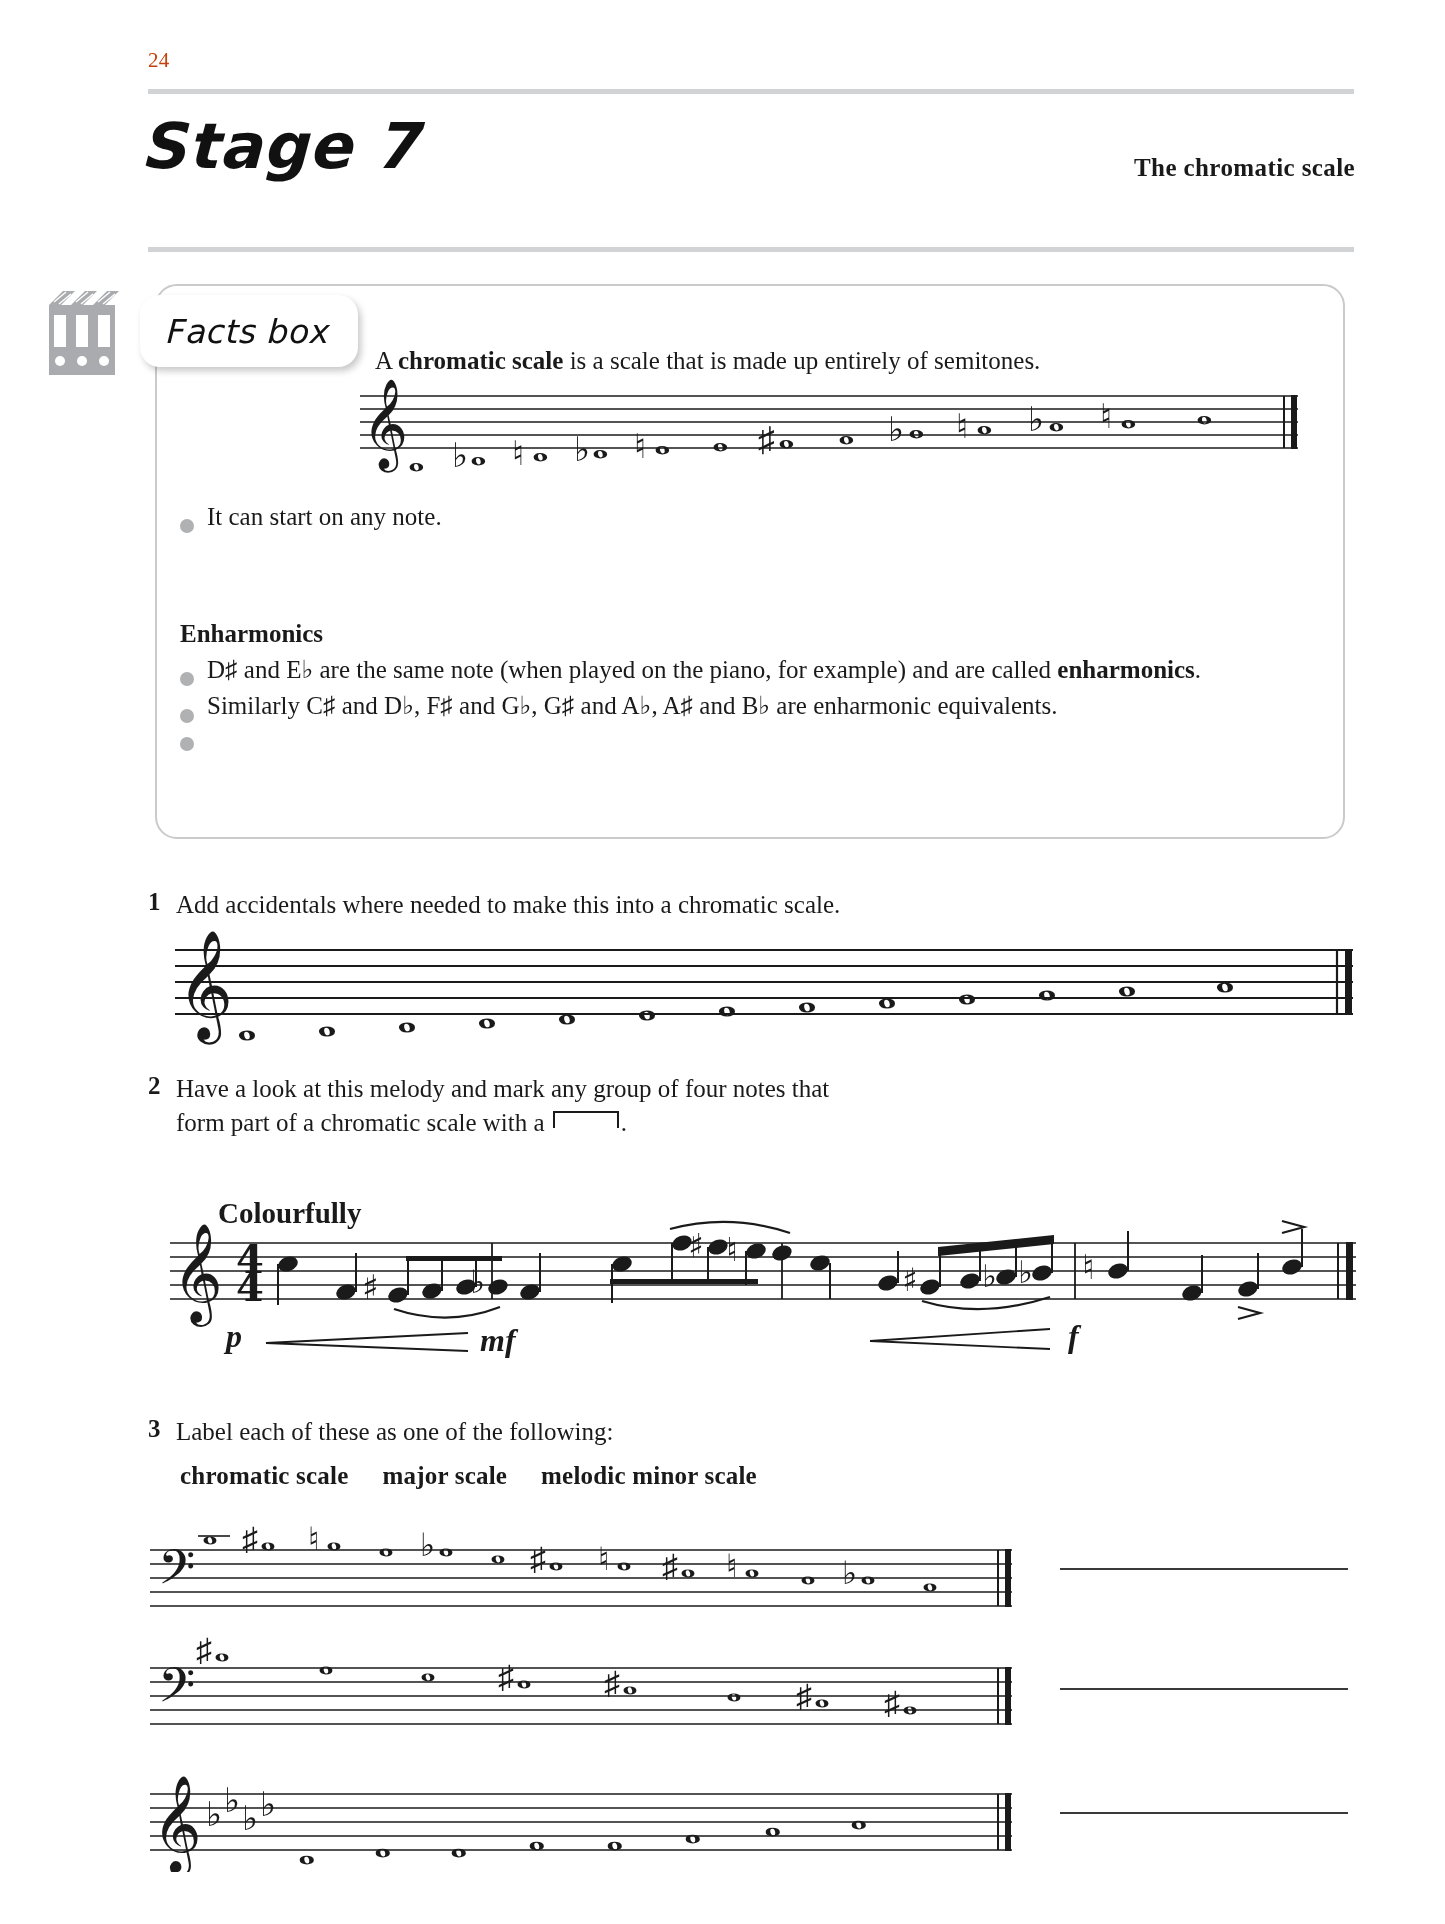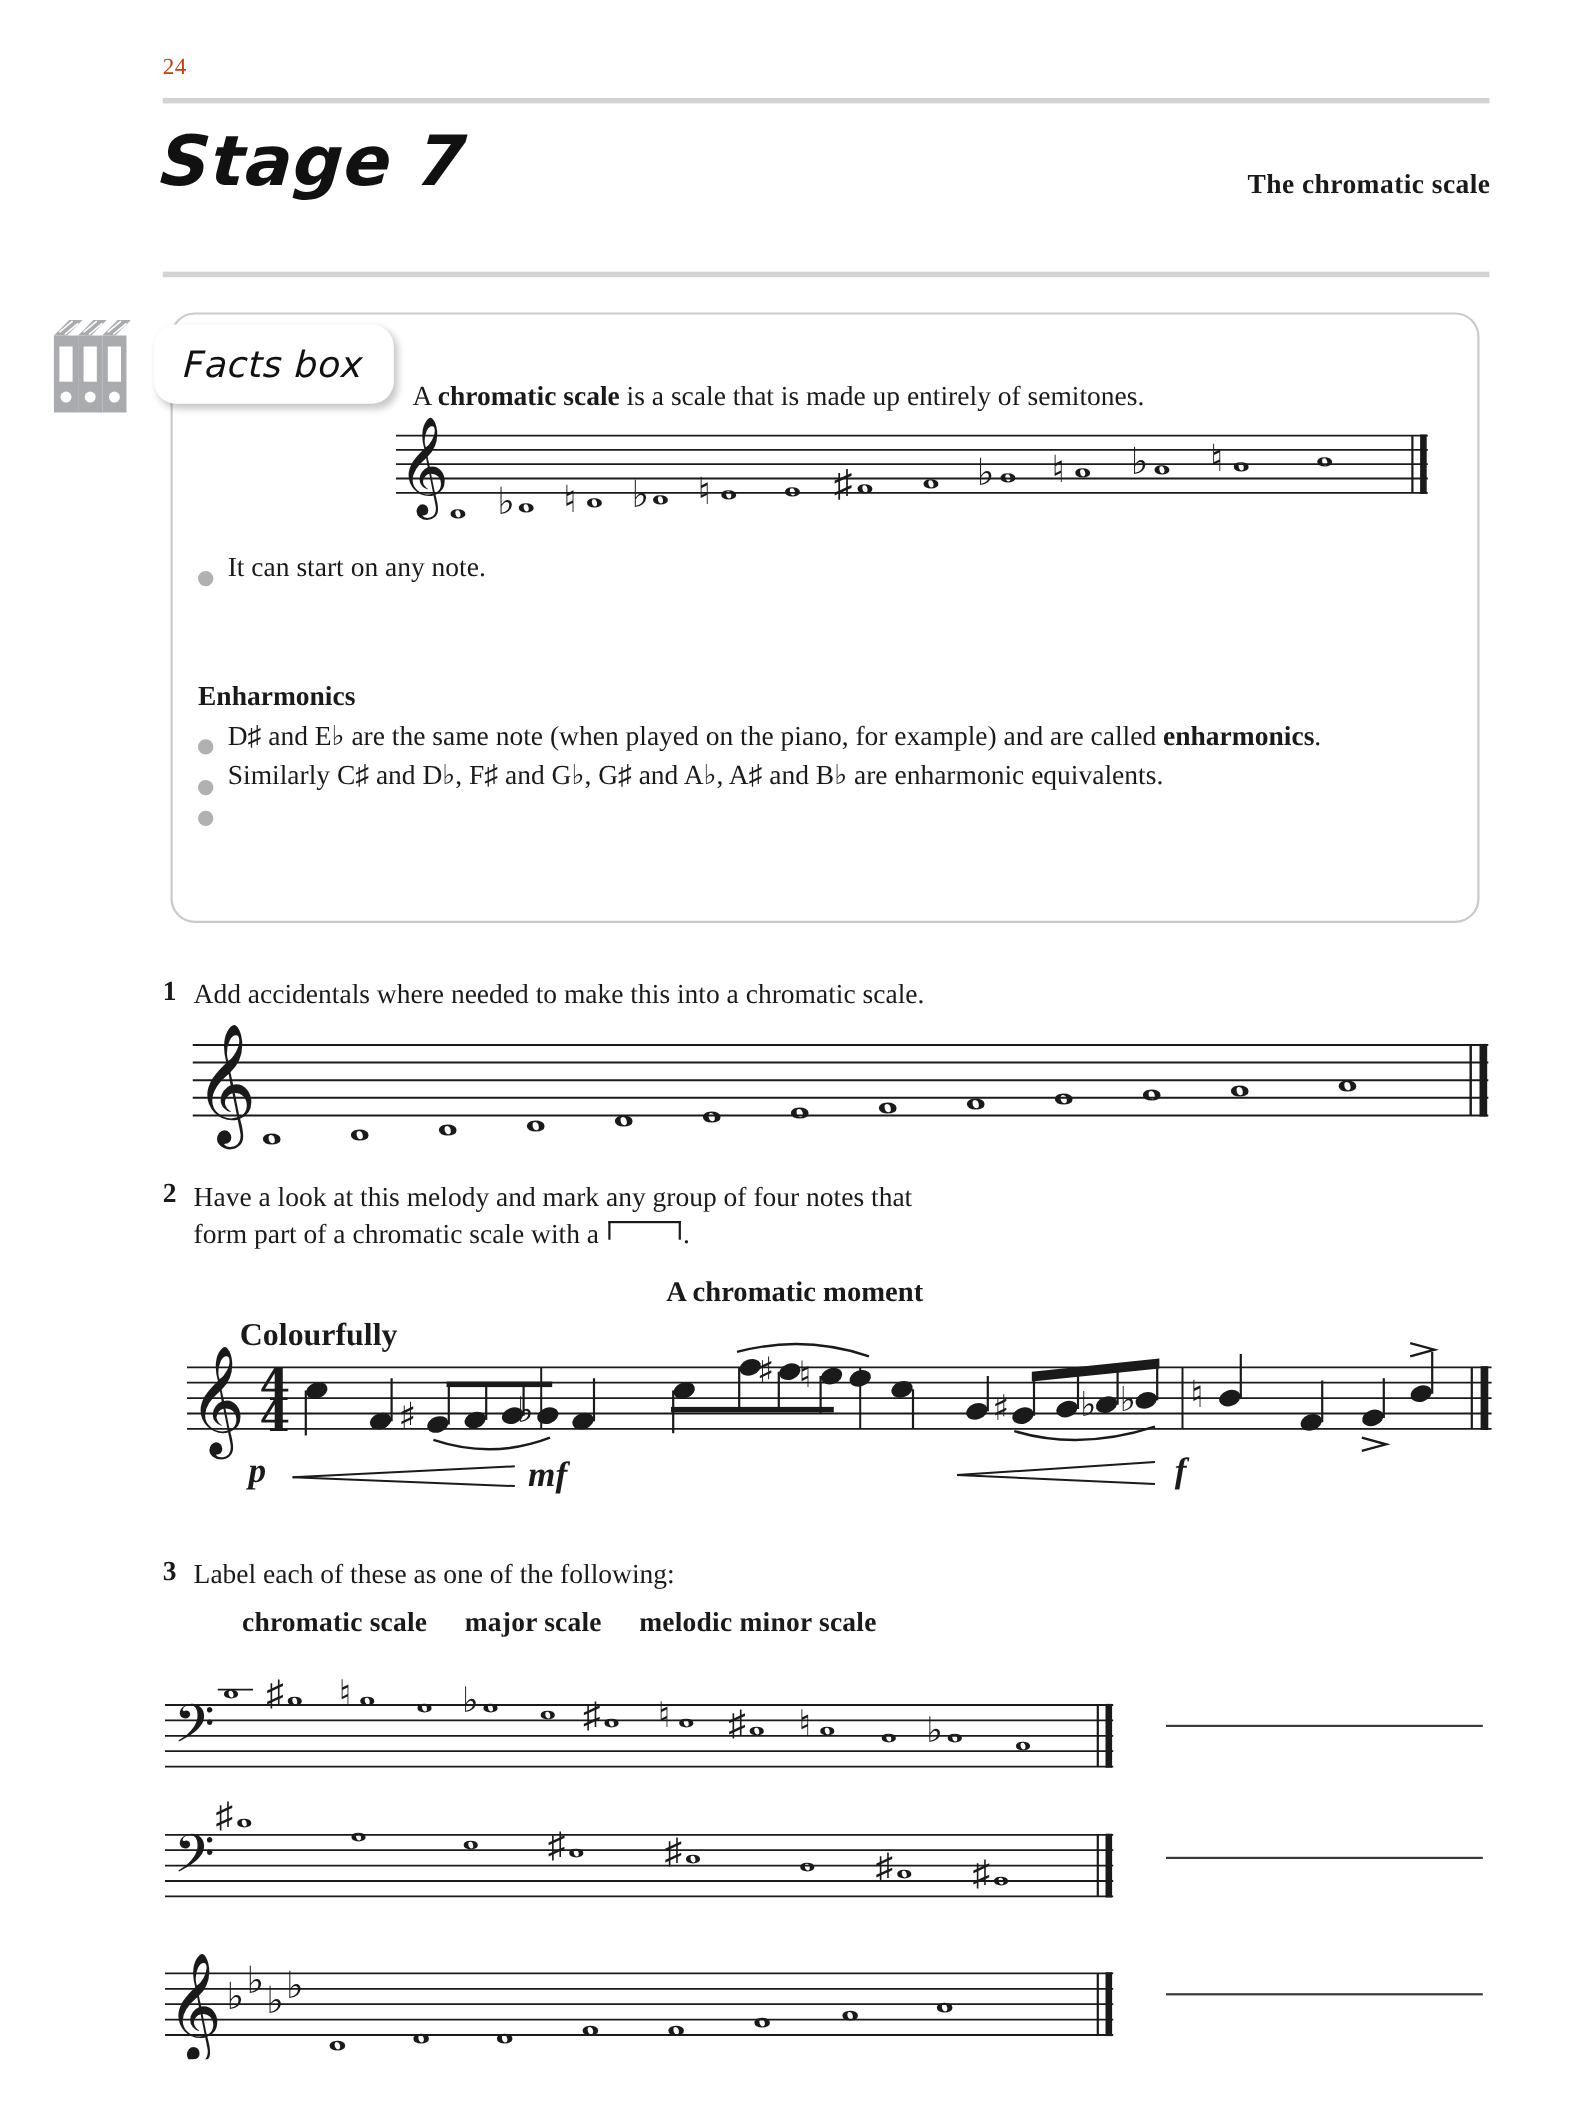--- a/index.html
+++ b/index.html
@@ -188,21 +188,20 @@
     margin: 0 2px;
   }
 
   .q3-options {
     position: absolute;
     left: 180px;
     top: 1462px;
     font-size: 25px;
     font-weight: bold;
     letter-spacing: 0.2px;
-    margin-left: 40px;
   }
   .q3-options span { margin-right: 34px; }
 
   .melody-title {
     position: absolute;
     left: 0;
     top: 1160px;
     width: 1445px;
     text-align: center;
     font-size: 26px;
@@ -380,21 +379,20 @@
   <div class="q q2">
     <div class="q-num">2</div>
     <div class="q-text">
       <div>Have a look at this melody and mark any group of four notes that</div>
       <div>
         <span>form part of a chromatic scale with a </span><span class="mark-bracket"></span><span>.</span>
       </div>
     </div>
   </div>
 
-  <div class="melody-title">A chromatic moment</div>
 
   <div class="stave-wrap" style="left:170px; top:1195px;">
     <svg width="1190" height="185" viewBox="0 0 1190 185">
 
       <text x="48" y="28" font-family="Liberation Serif, serif" font-size="29" font-weight="bold" fill="#1a1a1a">Colourfully</text>
 
       <g stroke="#1a1a1a" stroke-width="1.6">
         <line x1="0" y1="48" x2="1186" y2="48"></line>
         <line x1="0" y1="62" x2="1186" y2="62"></line>
         <line x1="0" y1="76" x2="1186" y2="76"></line>

